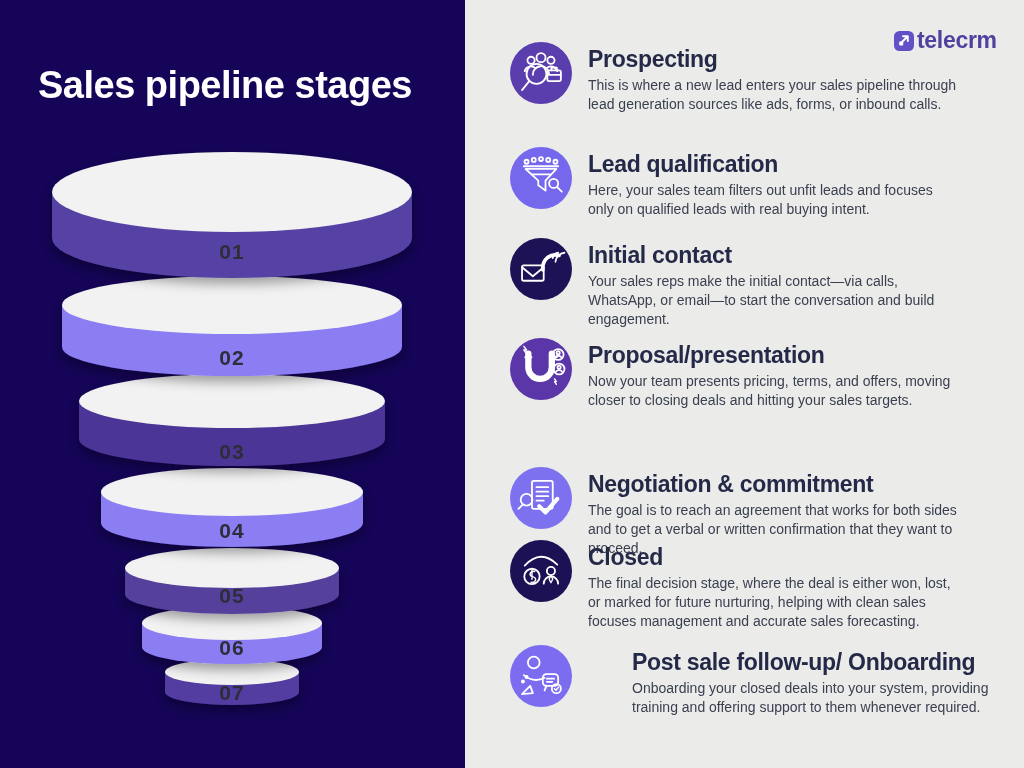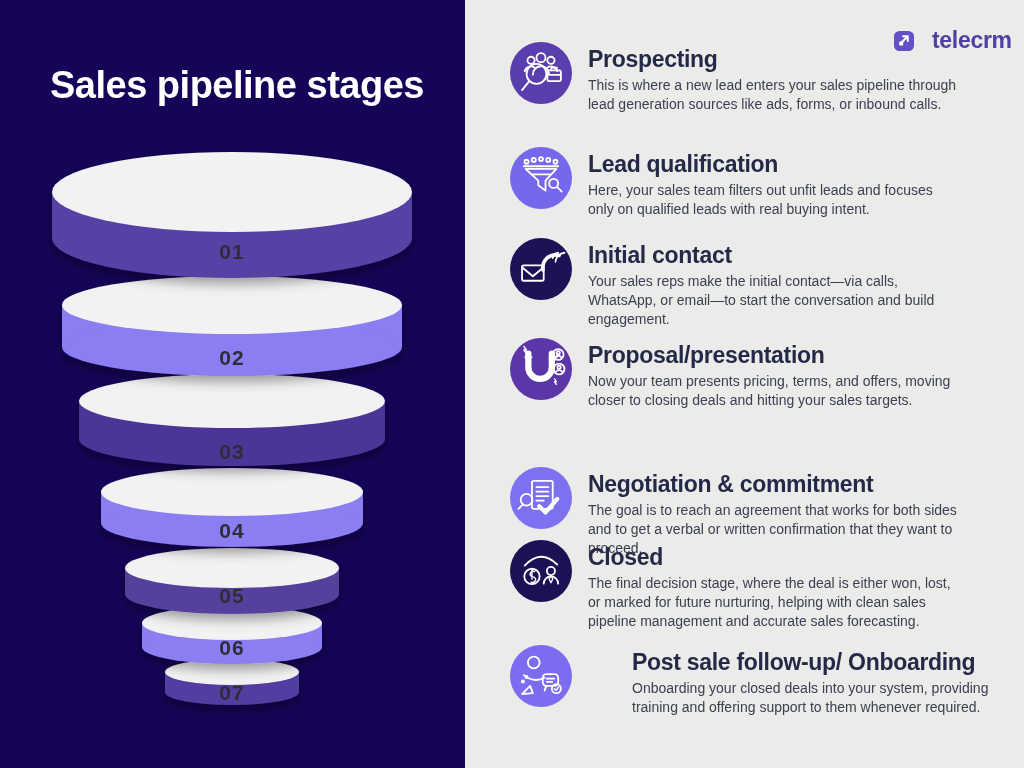--- a/index.html
+++ b/index.html
@@ -1,28 +1,28 @@
 <!DOCTYPE html>
 <html style="--left-bg: #150457; --right-bg: #ebebea; --title-color: #ffffff; --heading-color: #242947; --body-color: #3b4050; --brand-color: #50409f; --brand-icon-bg: #6150c6; --funnel-top: #f3f2f2; --funnel-number: #2e2d3a;"><head>
 <meta charset="utf-8">
 <style>
   html,body { margin:0; padding:0; }
   body { width:1024px; height:768px; overflow:hidden; font-family:"Liberation Sans", sans-serif; }
   .canvas { position:relative; width:1024px; height:768px; background:var(--right-bg,#ebebea); }
 
   .left-panel { position:absolute; left:0; top:0; width:465px; height:768px; background:var(--left-bg,#150457); }
   .page-title { position:absolute; left:38px; top:64px; width:410px; color:var(--title-color,#fff);
-                font-size:38px; font-weight:800; letter-spacing:-0.5px;margin-left:12px; }
+                font-size:38px; font-weight:800; letter-spacing:-0.5px; }
 
   .funnel-svg { position:absolute; left:0; top:0; }
   .funnel-svg text { font-family:"Liberation Sans", sans-serif; font-weight:700; font-size:21px; letter-spacing:1px; }
 
   .right-panel { position:absolute; left:465px; top:0; width:559px; height:768px; }
 
-  .brand { position:absolute; left:428px; top:27px; display:flex; align-items:center; gap:17px; }
+  .brand { position:absolute; left:428px; top:27px; display:flex; align-items:center; gap:2px; }
   .brand-name { color:var(--brand-color,#50409f); font-size:23px; font-weight:700; letter-spacing:-0.3px; }
 
   .stage { position:absolute; left:45px; width:470px; display:flex; align-items:flex-start; }
   .stage-icon-circle { width:62px; height:62px; border-radius:50%; flex:0 0 62px;
                        display:flex; align-items:center; justify-content:center; }
   .stage-icon-circle svg { width:56px; height:56px; display:block; }
   .stage-text { margin-left:16px; padding-top:4px; width:385px; }
   .stage-title { margin:0 0 4px 0; color:var(--heading-color,#242947); font-size:23px; font-weight:800;
                  letter-spacing:-0.3px; white-space:nowrap; line-height:26px; }
   .stage-description { margin:0; color:var(--body-color,#3b4050); font-size:14px; line-height:19px; width:372px; }
@@ -212,21 +212,21 @@
    <circle cx="21" cy="37" r="8.5"></circle>
    <path d="M21,32 v10 M24,33.5 a4,3 0 1 0 -2,6 a4,3 0 1 1 -2,6" stroke-width="1.6" transform="translate(0,-2)"></path>
    <circle cx="42" cy="31" r="4.5"></circle>
                 <path d="M34,45 a8,8 0 0 1 16,0"></path>
                 <path d="M42,36 l-2,4 l2,4 l2,-4 Z" stroke-width="1.4"></path>
  </g>
             </svg>
           </div>
     <div class="stage-text">
       <h2 class="stage-title">Closed</h2>
-      <p class="stage-description">The final decision stage, where the deal is either won, lost, or marked for future nurturing, helping with clean sales pipeline management and accurate sales forecasting.</p>
+      <p class="stage-description">The final decision stage, where the deal is either won, lost, or marked for future nurturing, helping with clean sales focuses management and accurate sales forecasting.</p>
     </div>
   </div>
 
   <div class="stage" style="top: 645px; gap: 44px;">
     <div class="stage-icon-circle" style="background: rgb(123, 108, 240);">
             <svg viewBox="0 0 62 62">
               <g stroke="#fff" fill="none" stroke-width="2" stroke-linecap="round" stroke-linejoin="round">
    <circle cx="23" cy="16" r="6.5"></circle>
                 <path d="M12,30 q11,9 23,3"></path>
    <rect x="33" y="29" width="17" height="13" rx="4"></rect>

